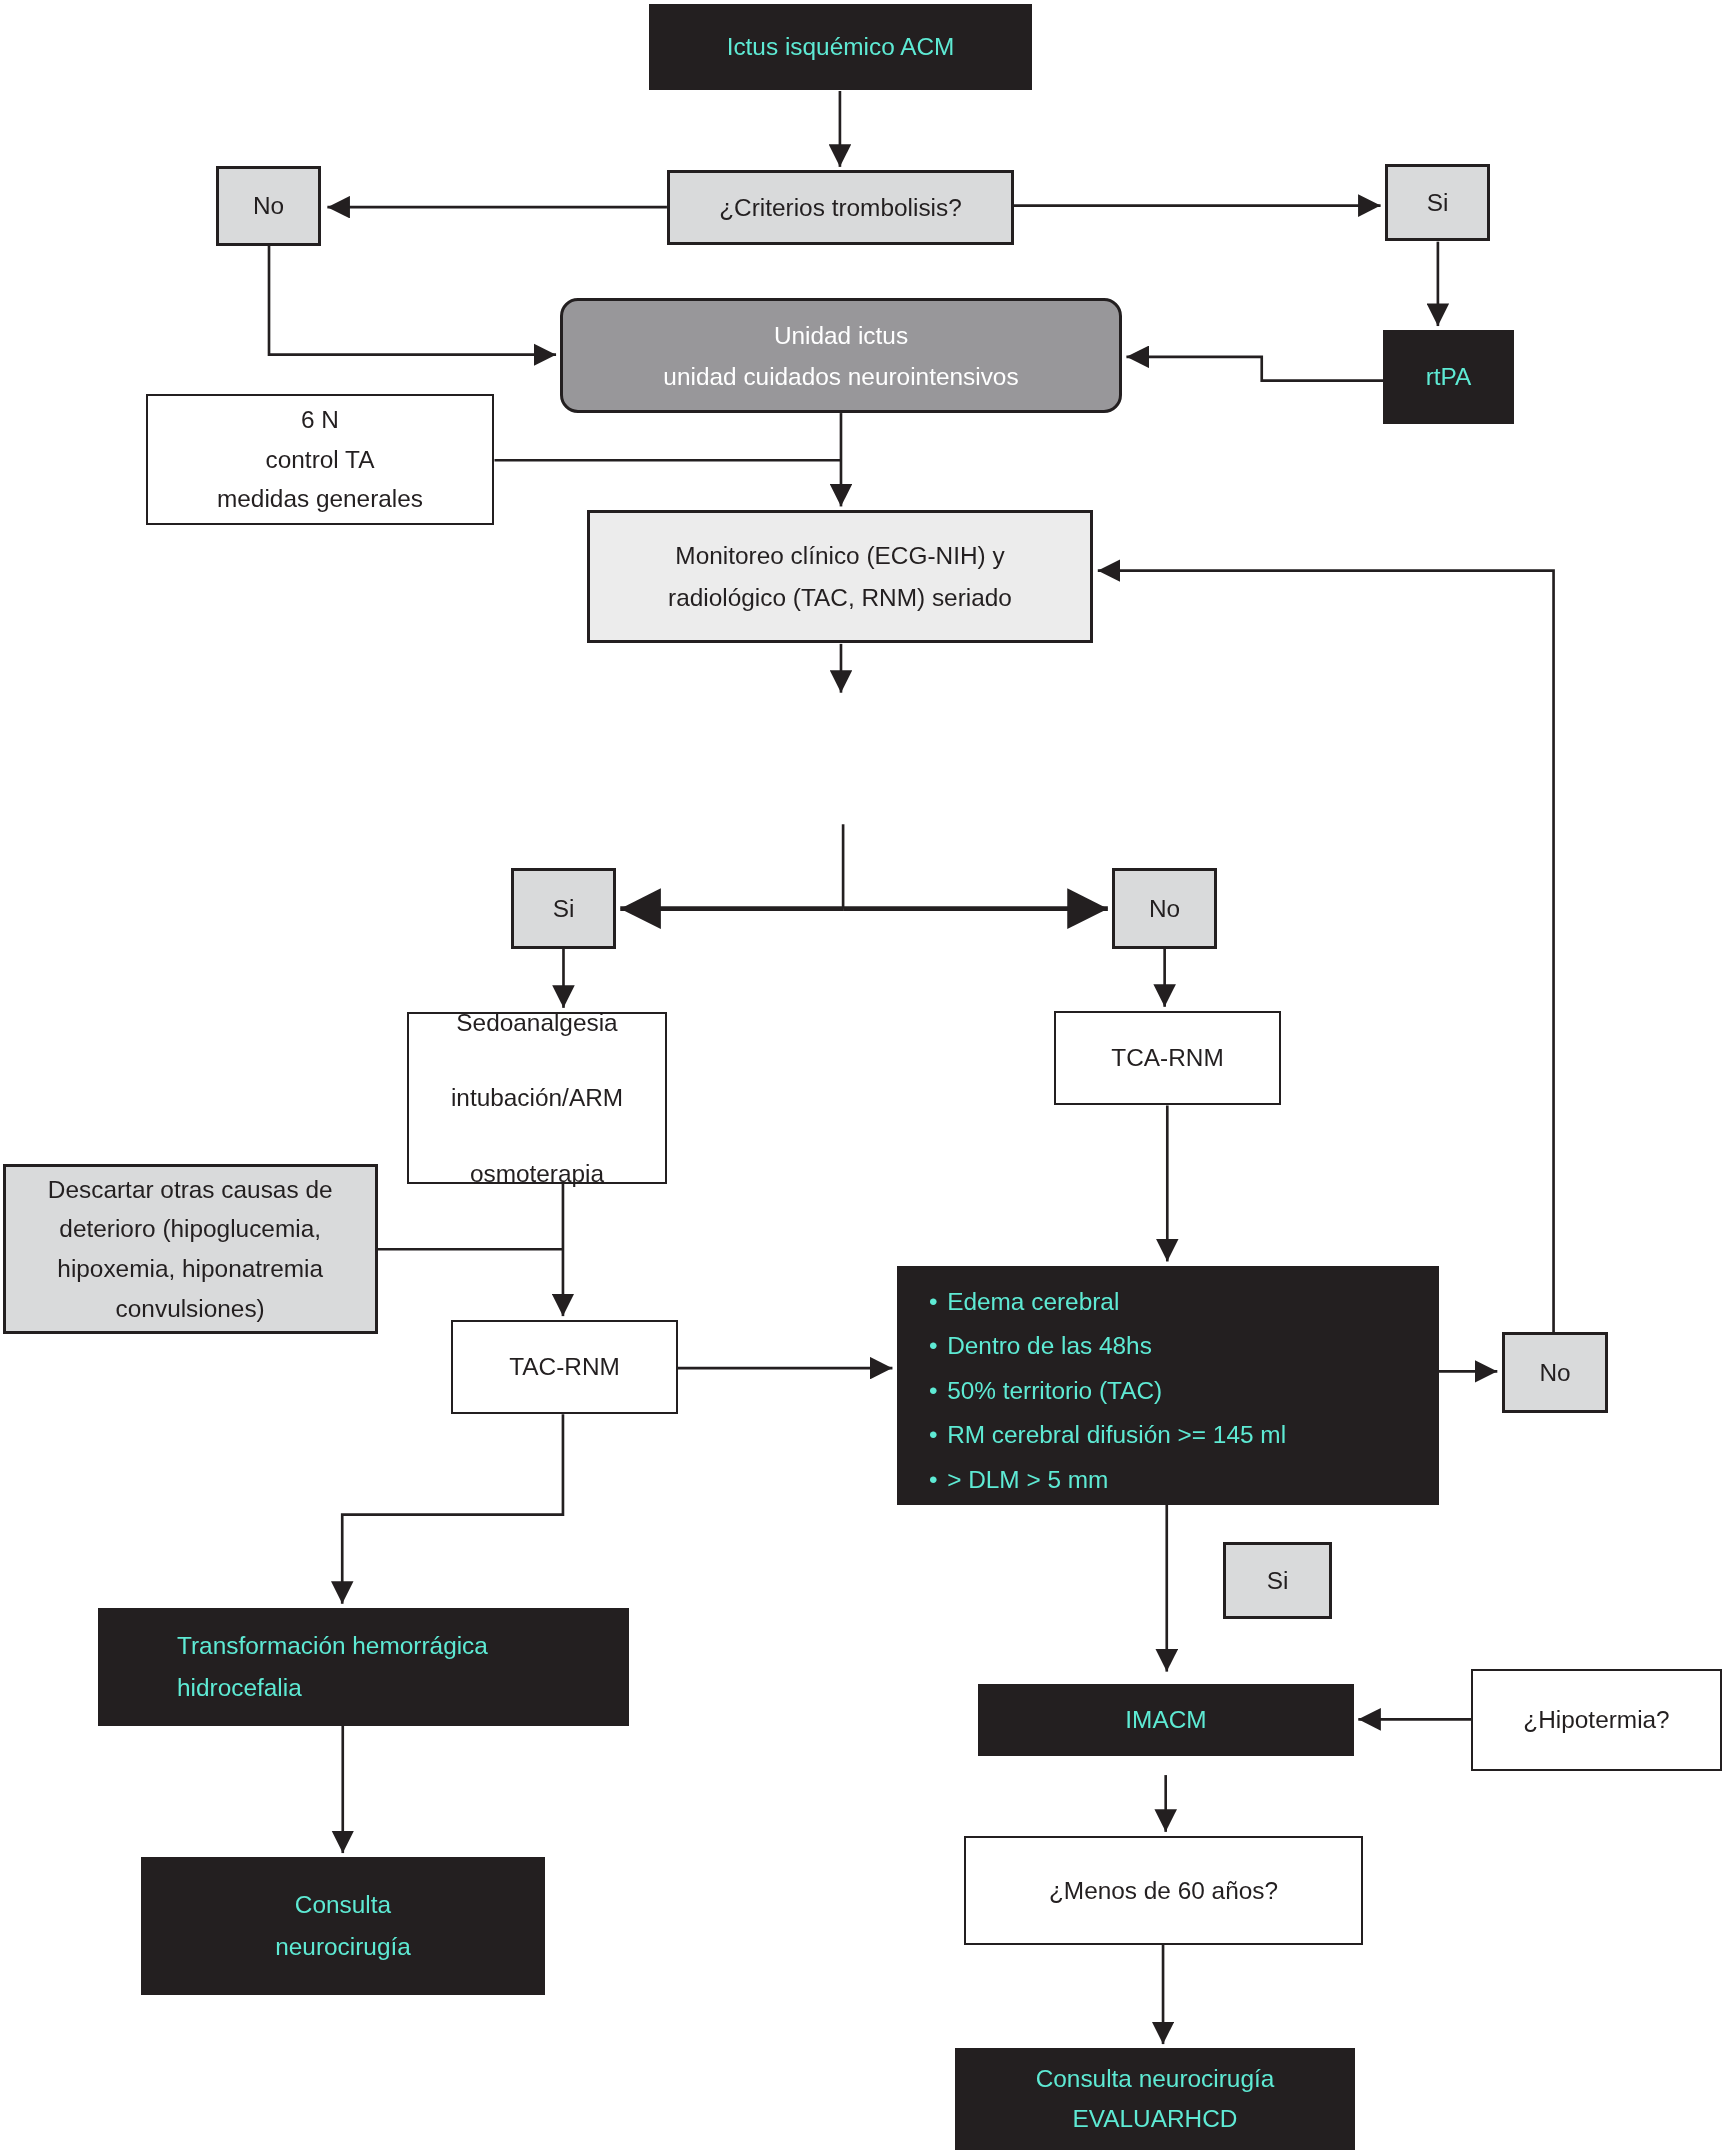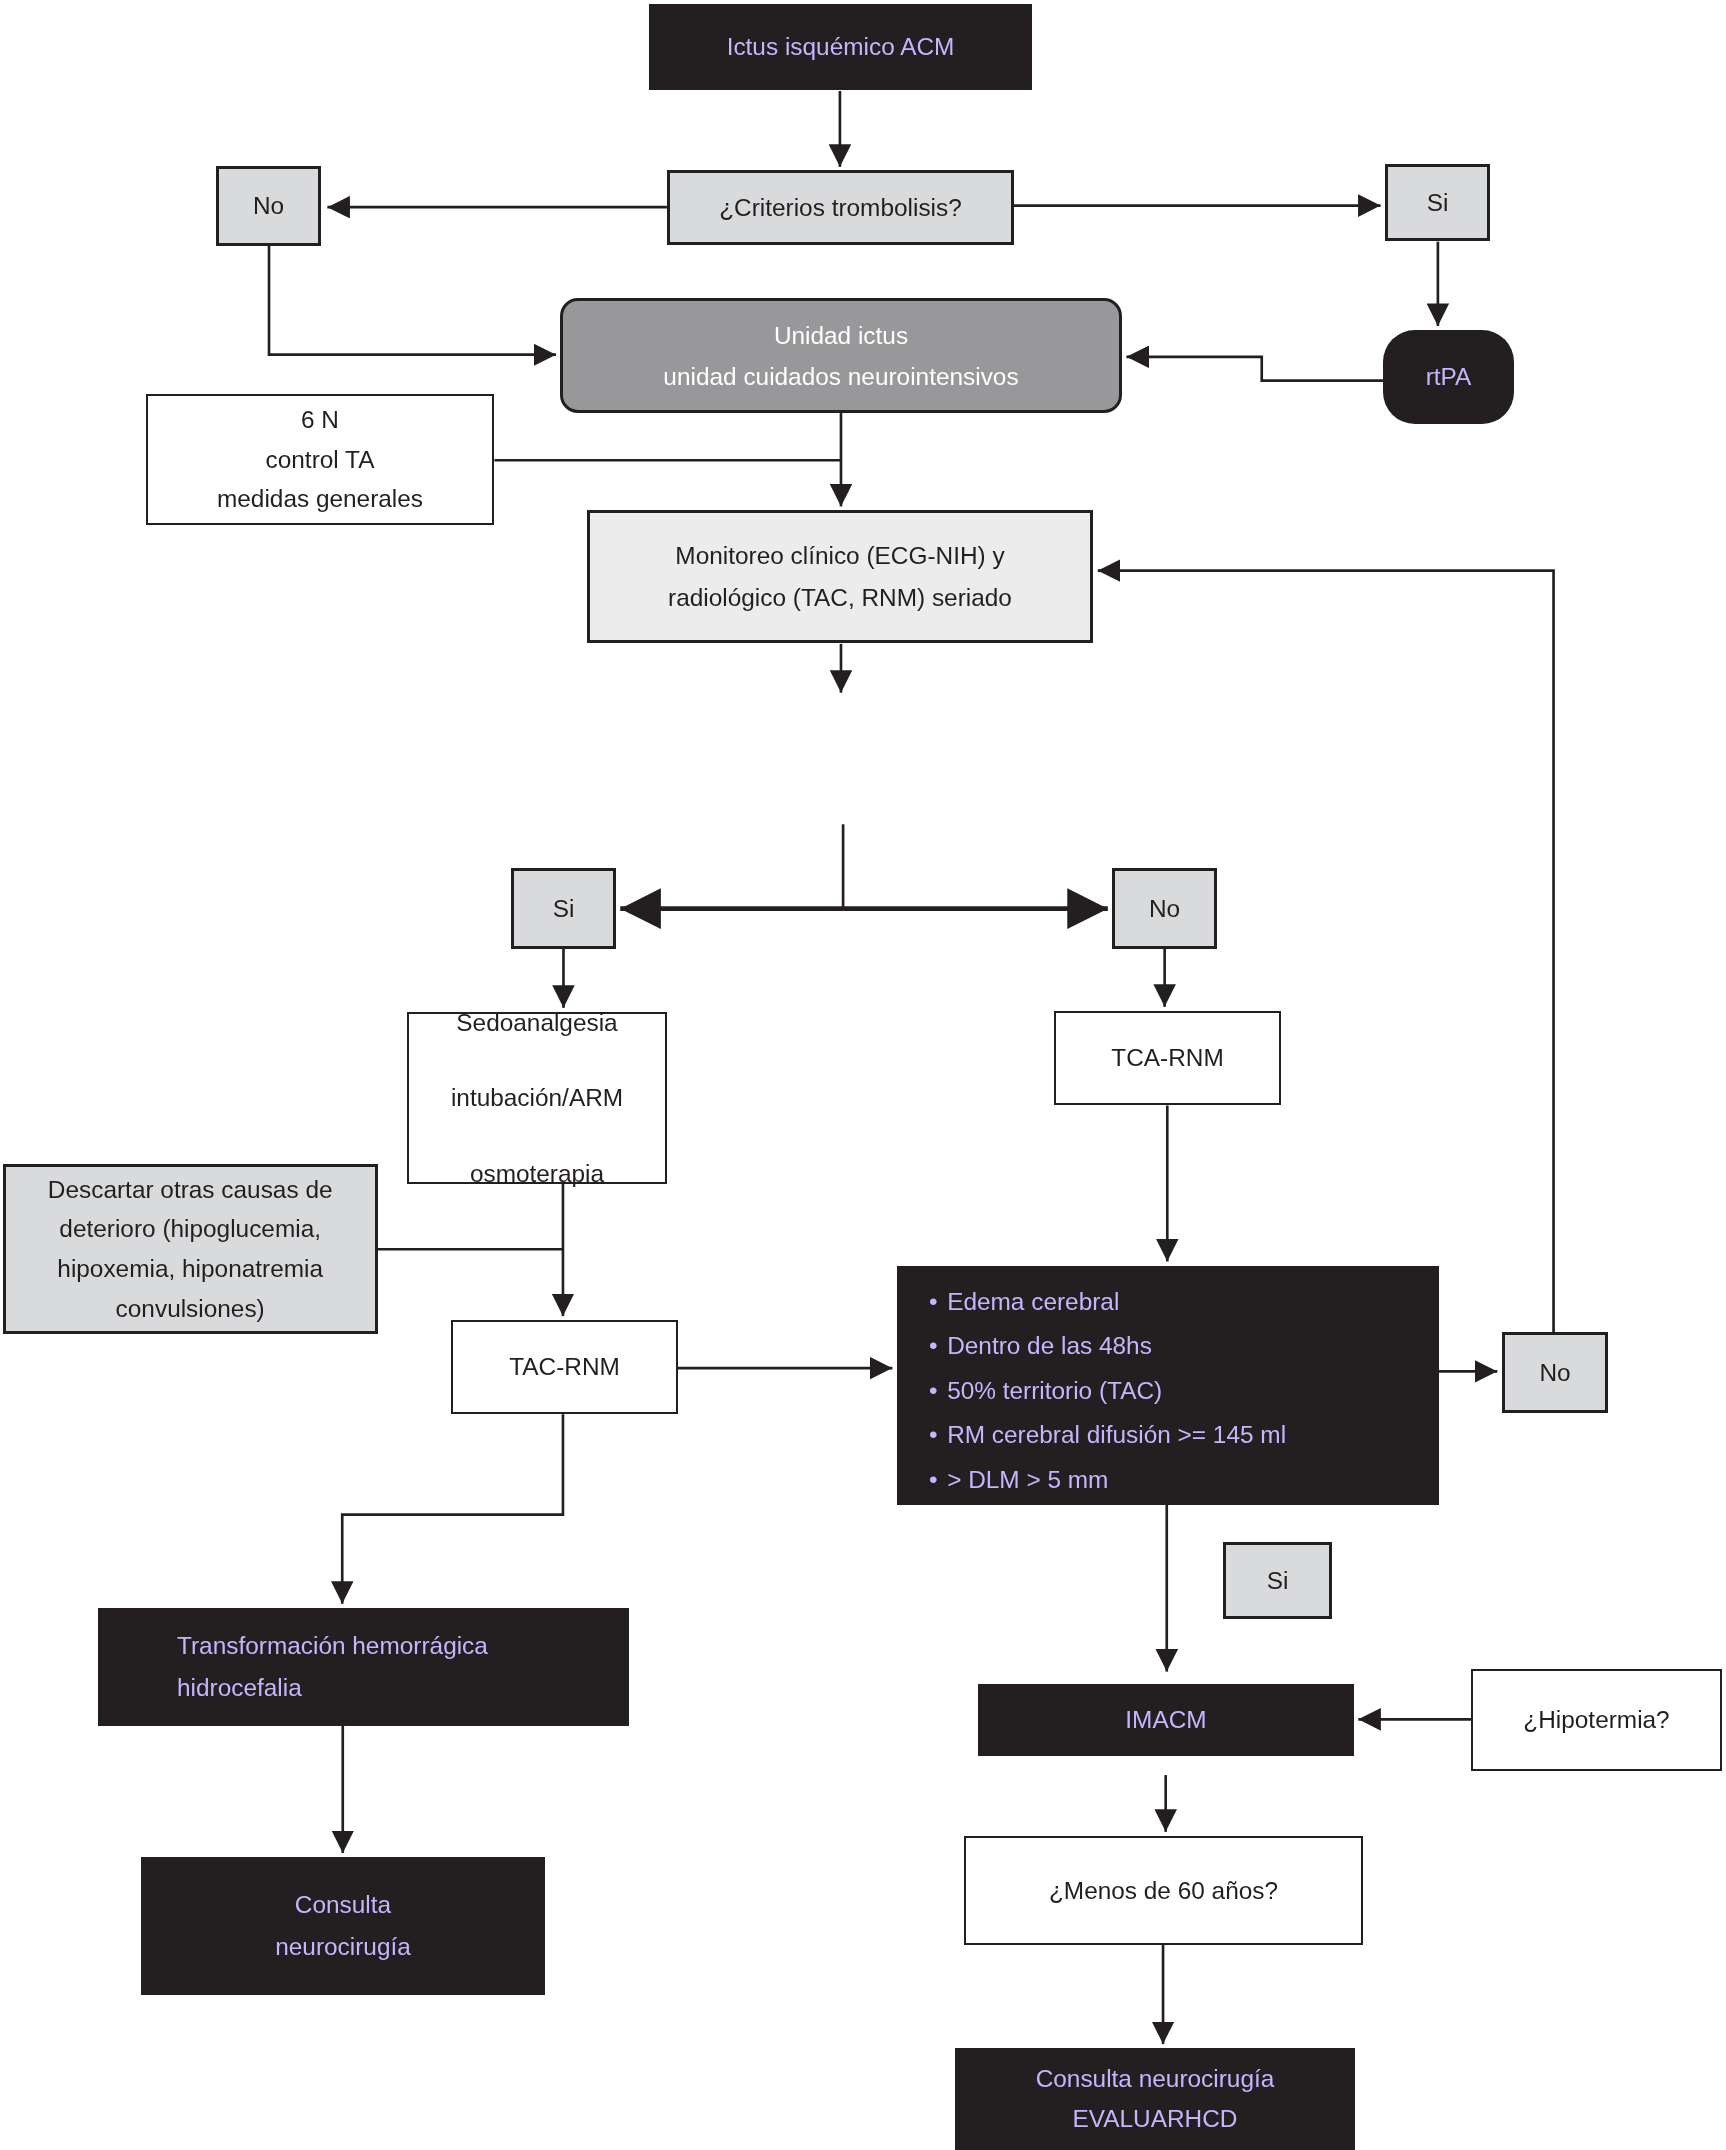--- a/index.html
+++ b/index.html
@@ -16,21 +16,21 @@
     position:absolute;
     box-sizing:border-box;
     display:flex;
     flex-direction:column;
     align-items:center;
     justify-content:center;
     text-align:center;
     font-size:24.4px;
     line-height:1.62;
   }
-  .black{background:#231f20;color:#c4b5fd;}
+  .black{background:#231f20;color:#5eead4;}
   .gray{background:#d9dadb;border:3.2px solid #231f20;}
   .midgray{background:#98979a;border:3.2px solid #231f20;color:#ffffff;}
   .pale{background:#ececec;border:3.2px solid #231f20;}
   .white{background:#ffffff;border:2.7px solid #231f20;}
   .left{align-items:flex-start;text-align:left;}
   .bullets{justify-content:flex-start;padding:14px 10.6px 5.3px 32px;line-height:1.82;}
   .brow{display:flex;flex-direction:row;align-items:baseline;white-space:nowrap;}
   .bdot{margin-right:9.6px;}
   svg.wires{position:absolute;left:0;top:0;pointer-events:none;}
 </style>
@@ -89,21 +89,21 @@
 
   <div class="node gray" style="left:1385px;top:164px;width:105px;height:77px;">
     <span>Si</span>
   </div>
 
   <div class="node midgray" style="left:560px;top:298px;width:562px;height:115px;line-height:1.68;border-radius:18px;">
     <span>Unidad ictus</span>
     <span>unidad cuidados neurointensivos</span>
   </div>
 
-  <div class="node black" style="left:1383px;top:330px;width:131px;height:94px;border-radius:32px;">
+  <div class="node black" style="left:1383px;top:330px;width:131px;height:94px;">
     <span>rtPA</span>
   </div>
 
   <div class="node white" style="left:146px;top:394px;width:348px;height:131px;">
     <span>6 N</span>
     <span>control TA</span>
     <span>medidas generales</span>
   </div>
 
   <div class="node pale" style="left:587px;top:510px;width:506px;height:133px;line-height:1.72;">

